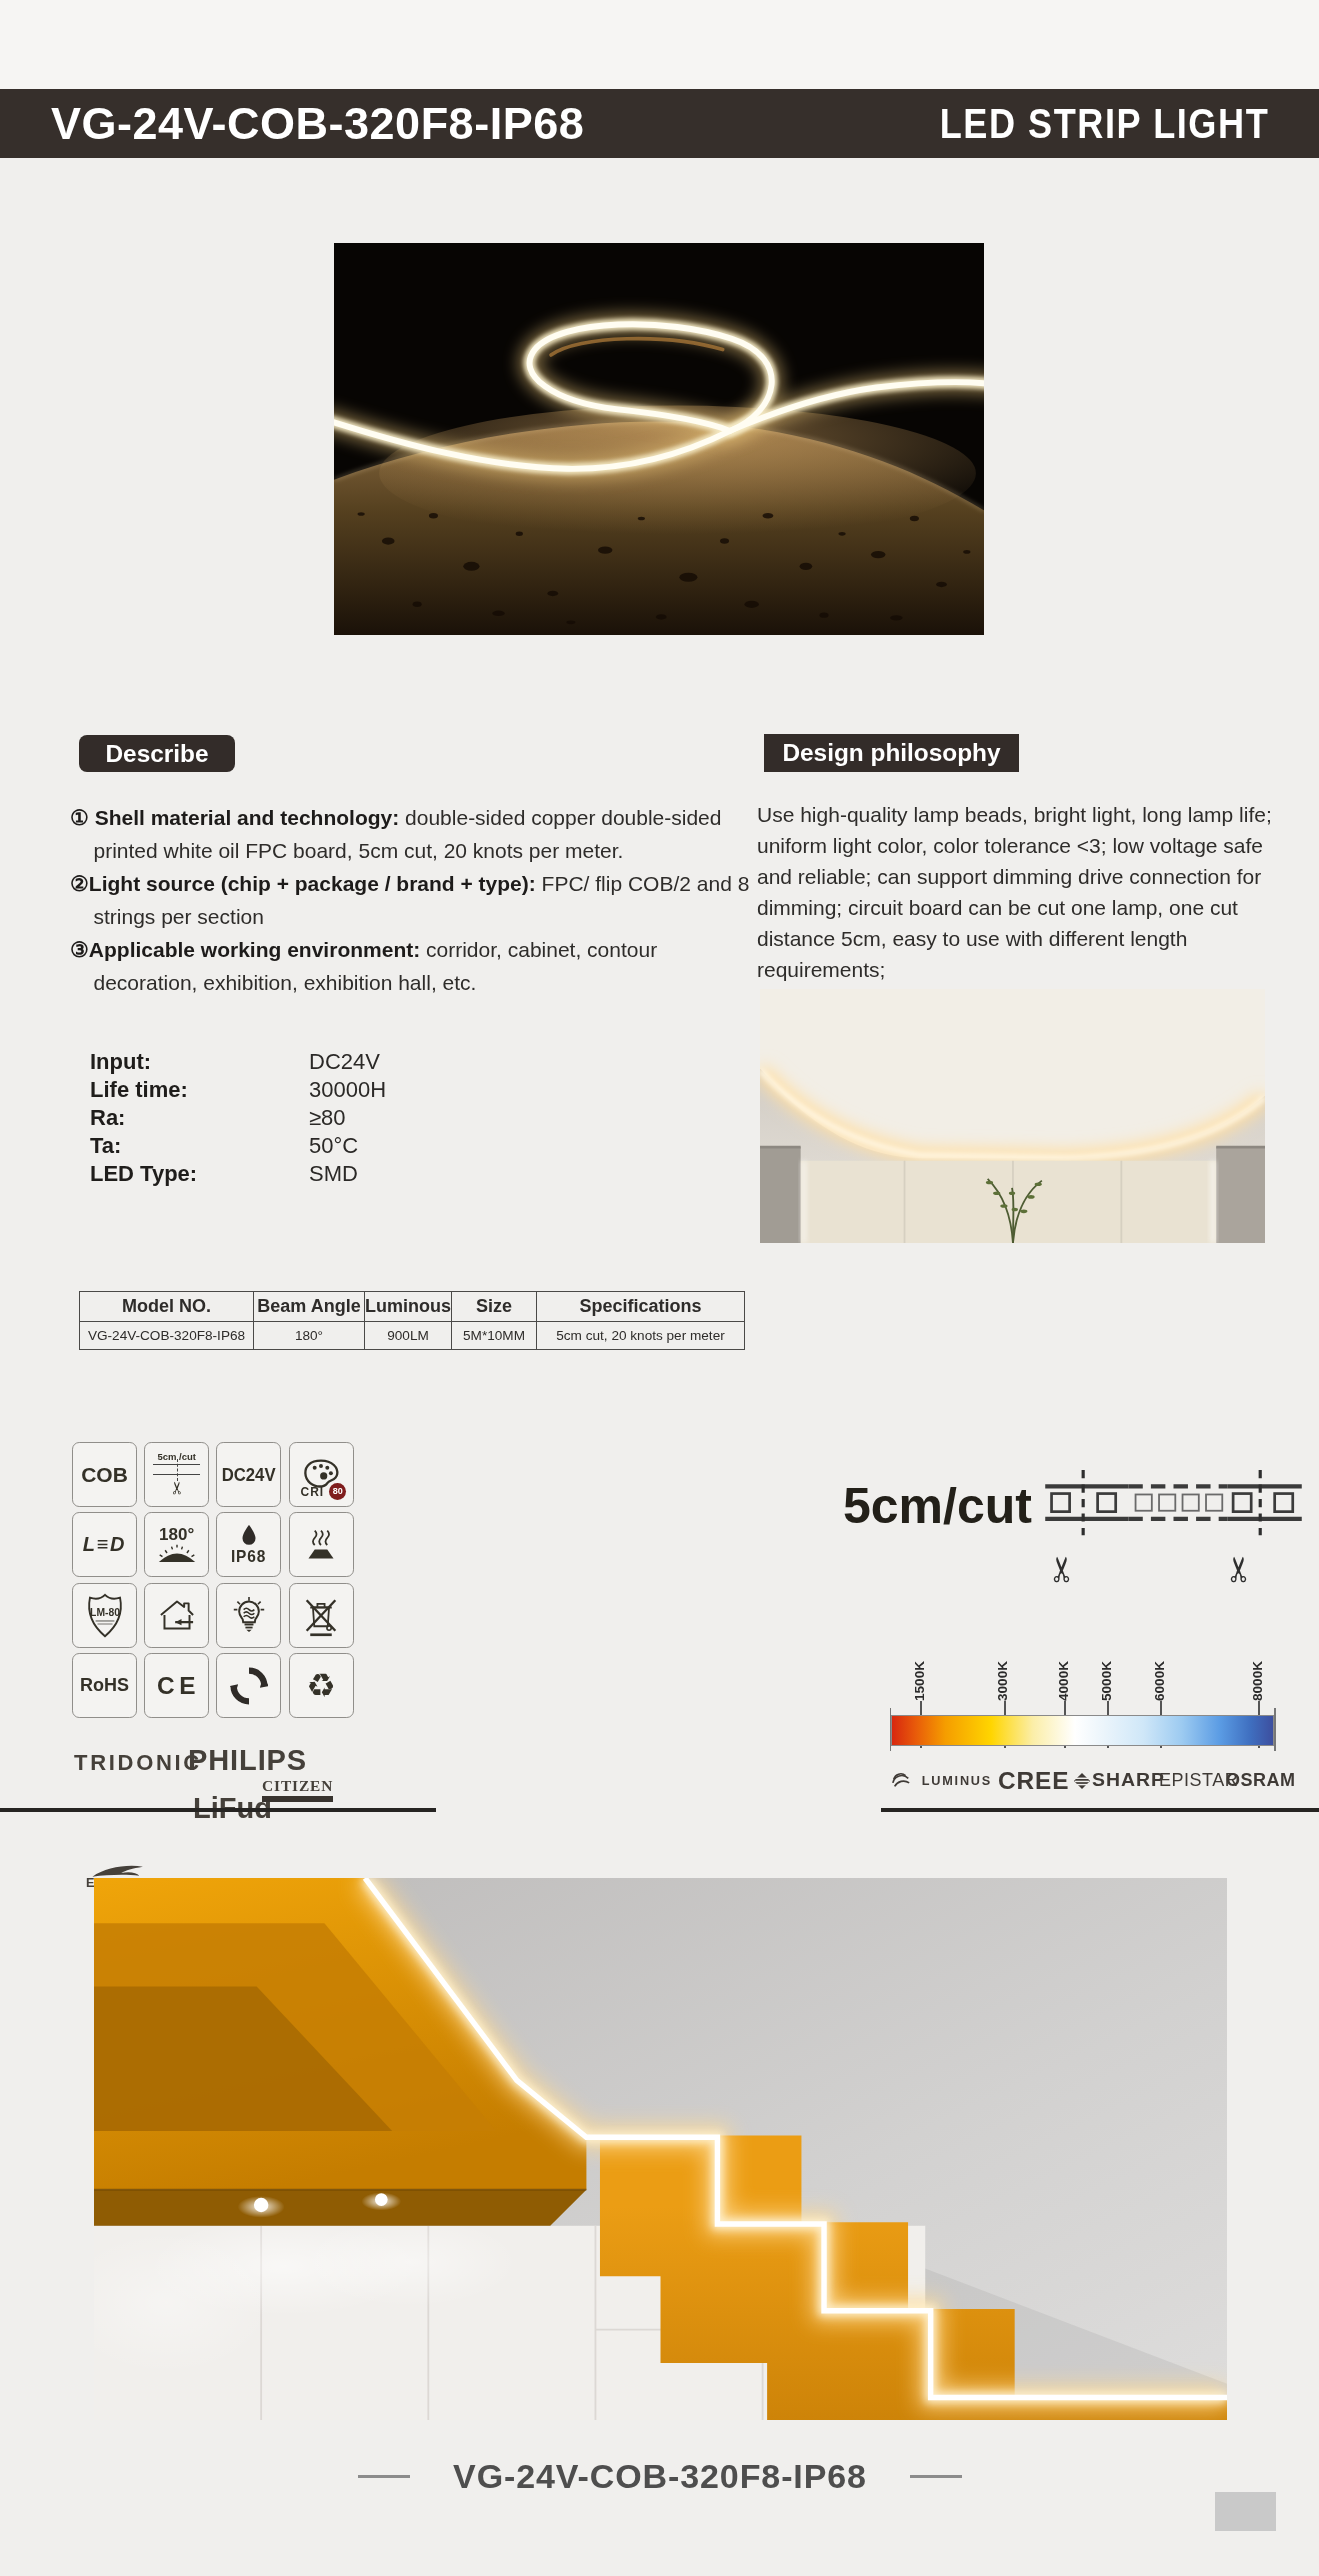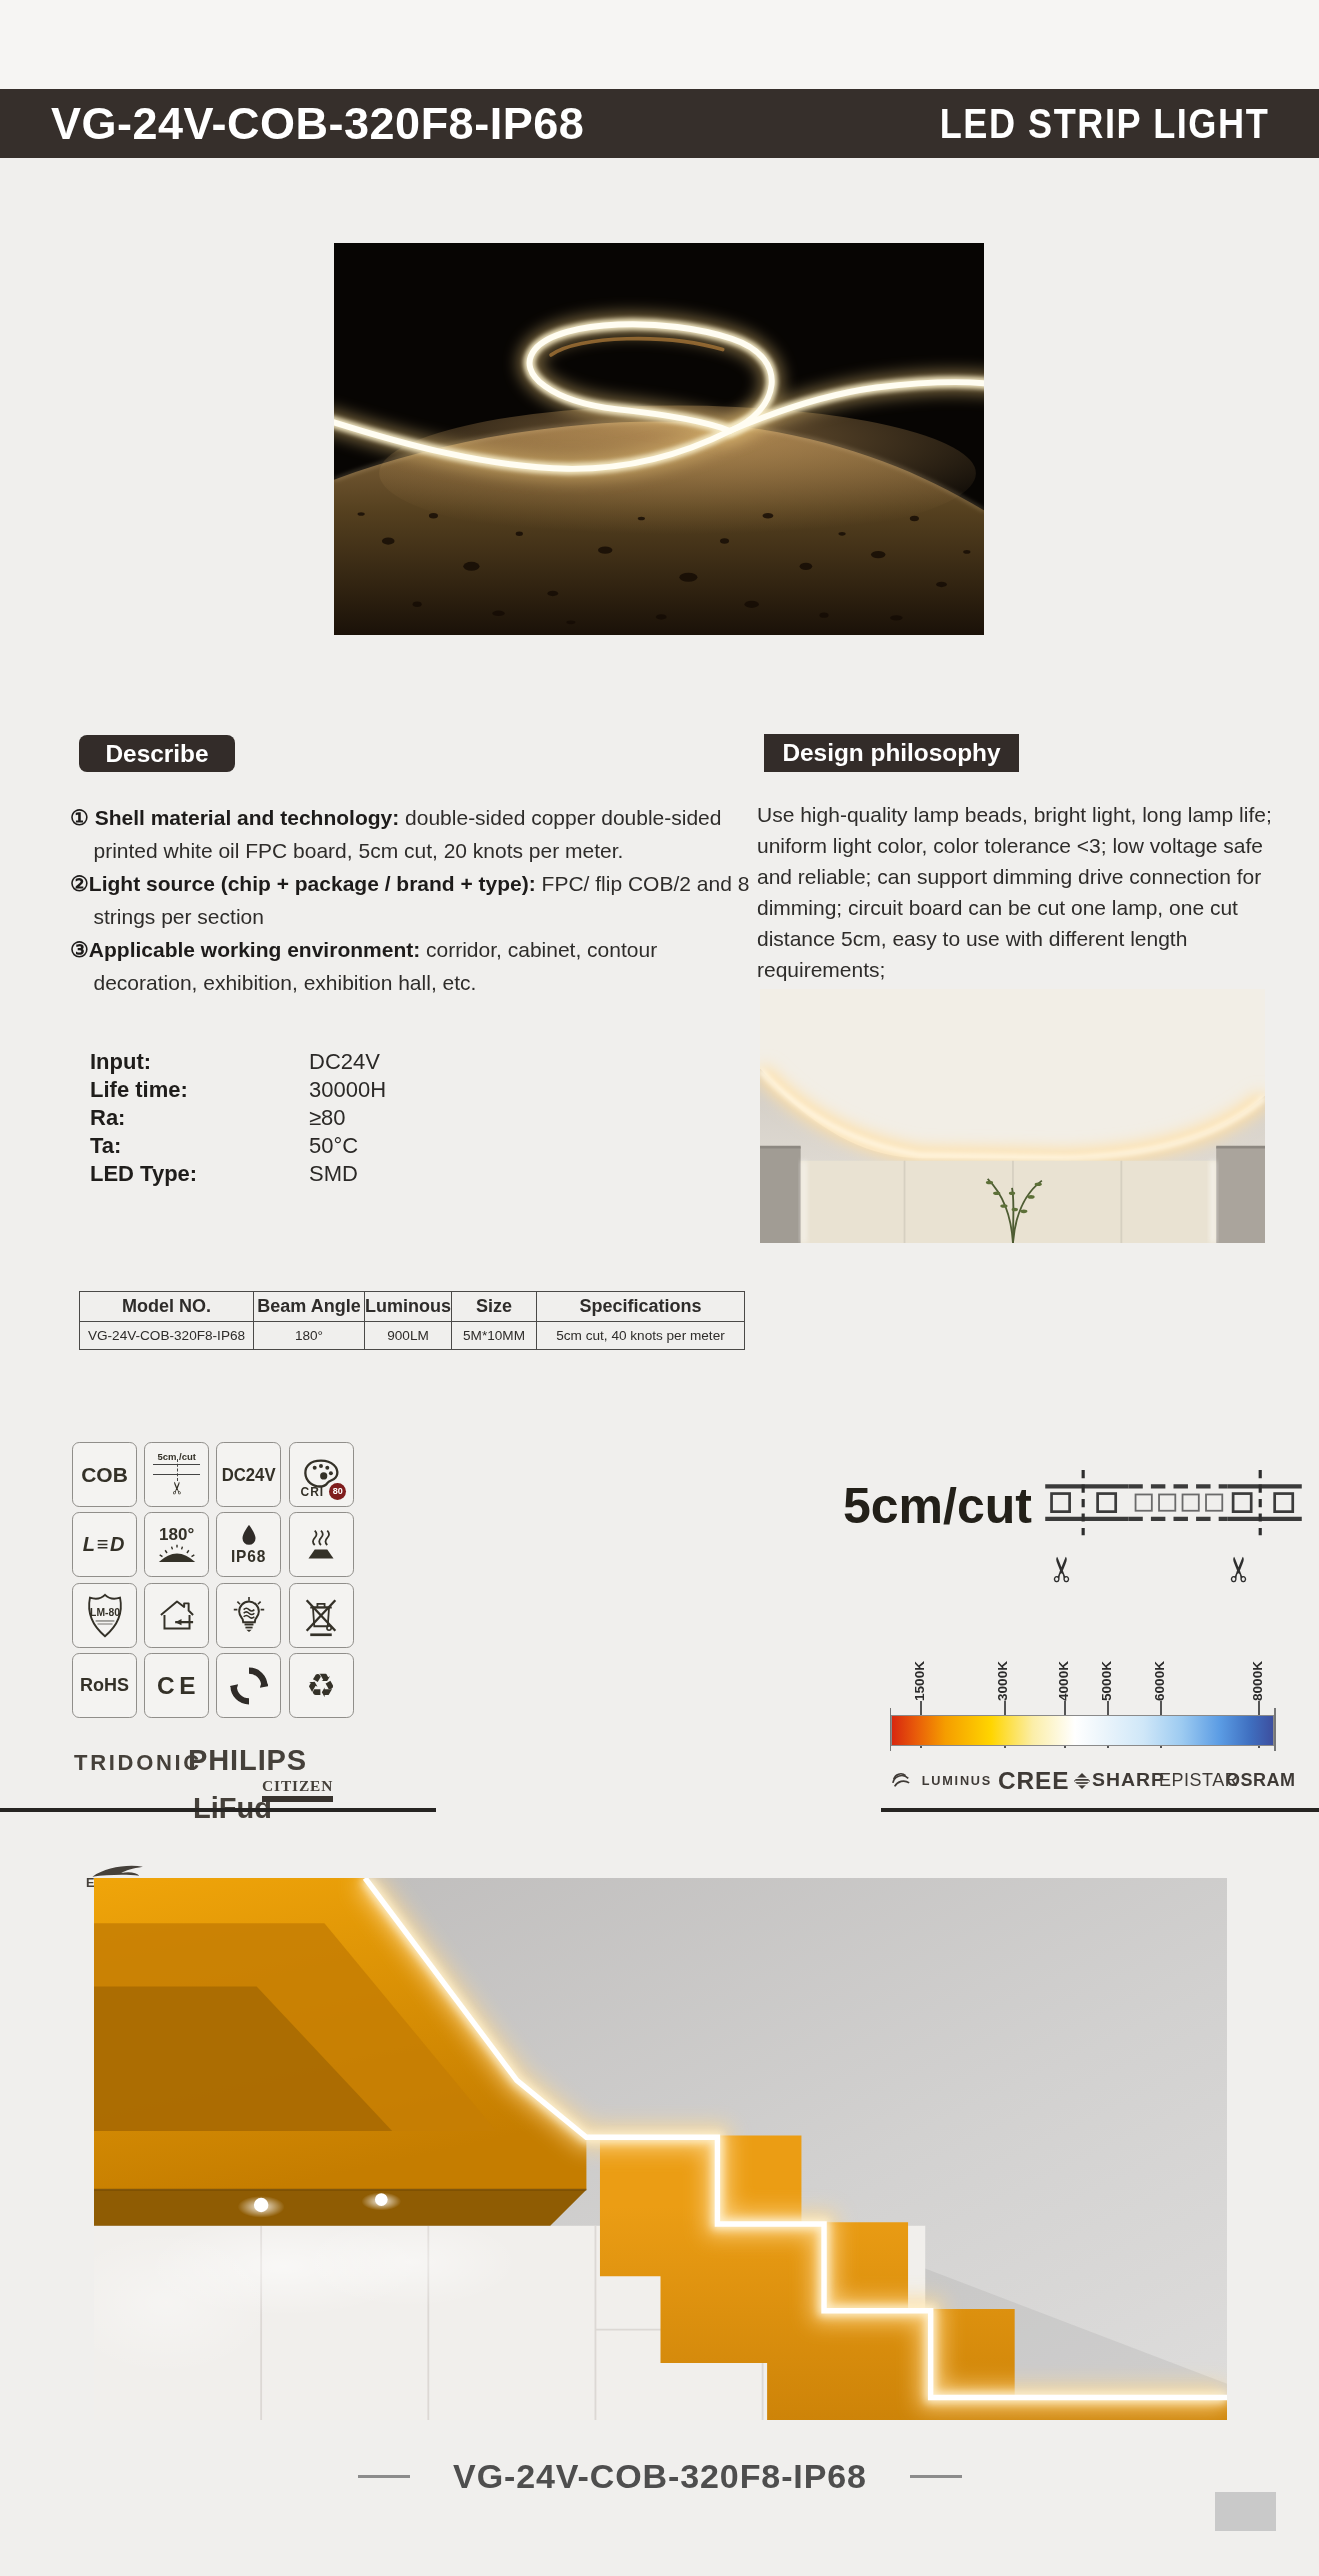--- a/index.html
+++ b/index.html
@@ -271,21 +271,21 @@
       <th style="width:111px">Beam Angle</th>
       <th style="width:87px">Luminous</th>
       <th style="width:85px">Size</th>
       <th style="width:208px">Specifications</th>
     </tr>
     <tr>
       <td class="c-model">VG-24V-COB-320F8-IP68</td>
       <td>180°</td>
       <td>900LM</td>
       <td>5M*10MM</td>
-      <td>5cm cut, 40 knots per meter</td>
+      <td>5cm cut, 20 knots per meter</td>
     </tr>
   </tbody>
     </table>
 
   <div class="icon-grid">
     <div class="icell">
         <span class="t-cob">COB</span>
       </div>
     <div class="icell">
       <span class="cut-mini-label">5cm /cut</span>

